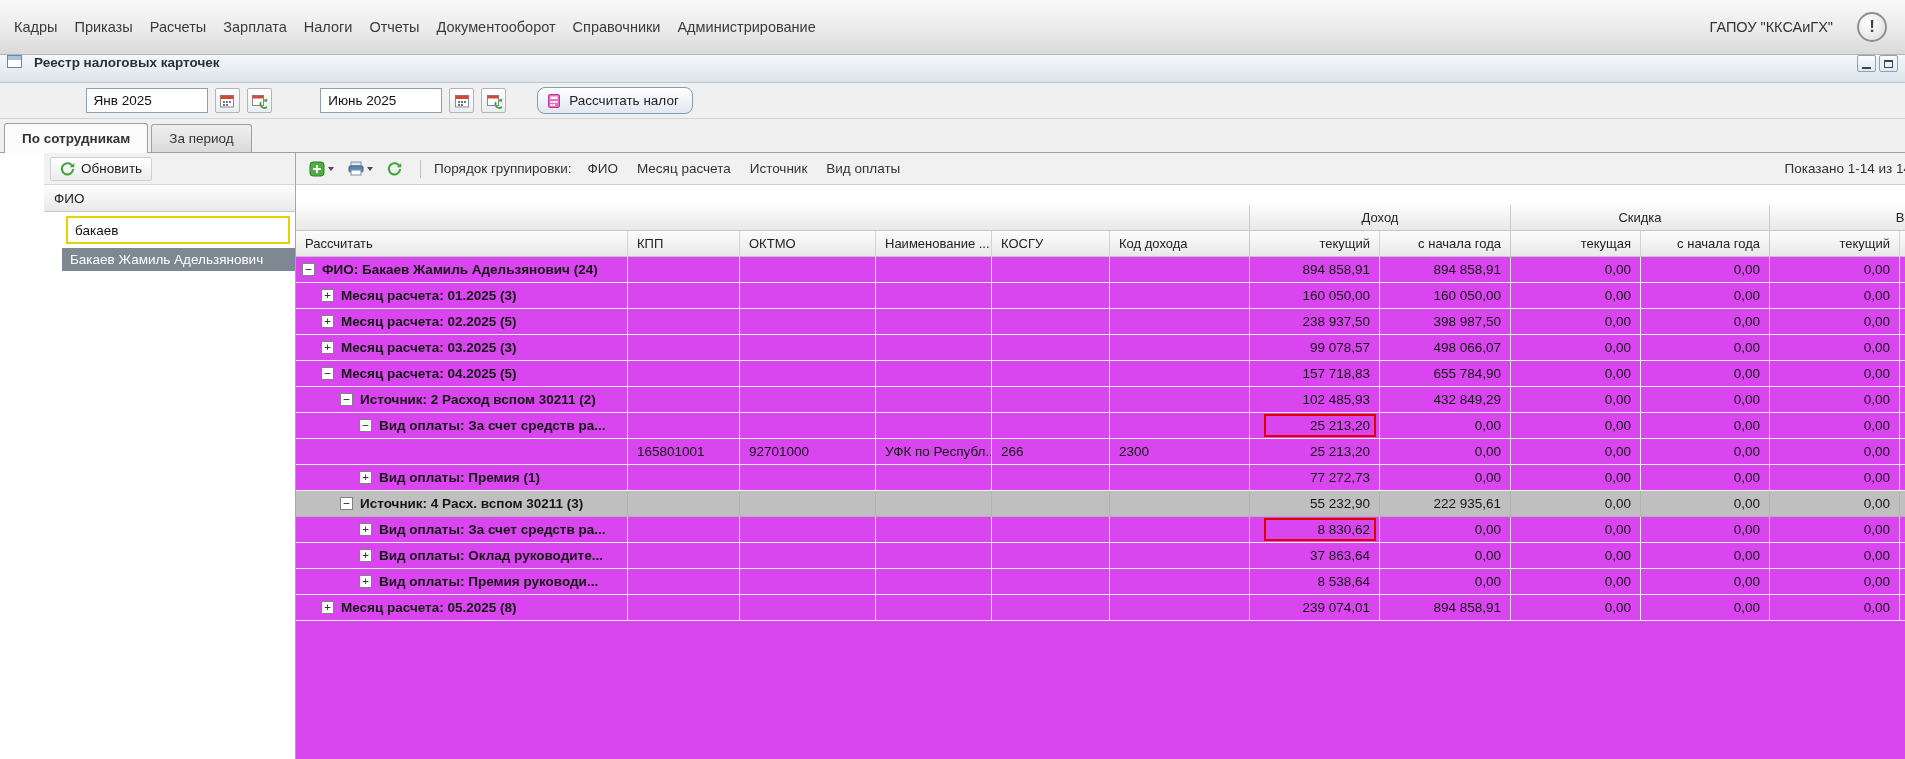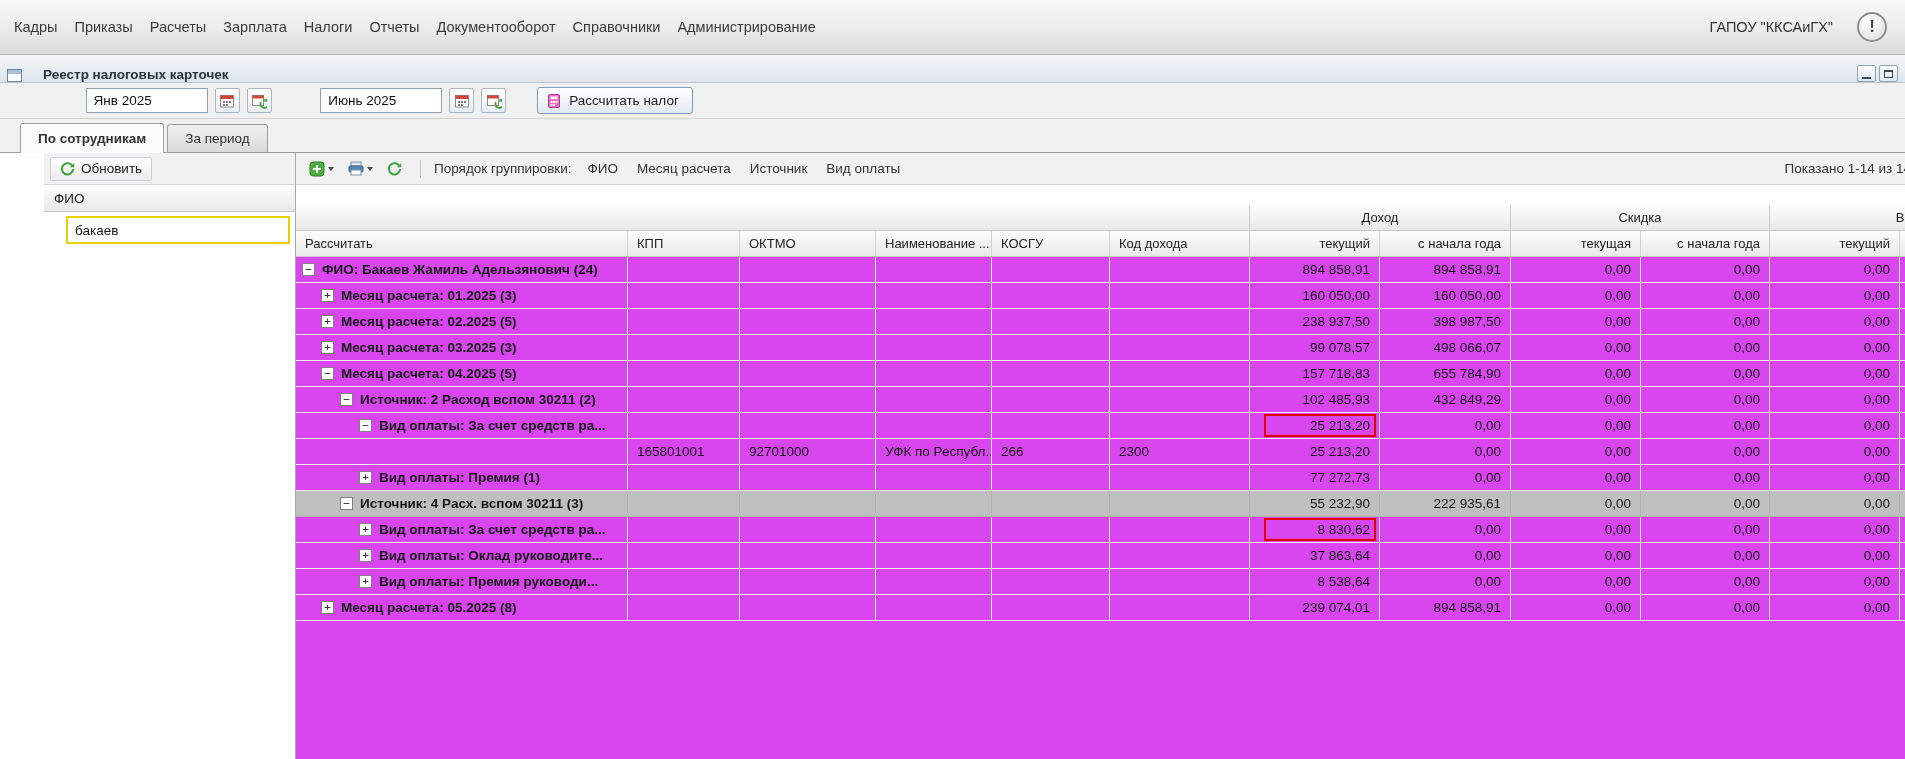--- a/index.html
+++ b/index.html
@@ -19,21 +19,21 @@
   .menu-right{margin-left:auto;display:flex;align-items:center;gap:24px;padding-right:4px;}
   .org-name{font-size:14.5px;color:#333;white-space:nowrap;}
   .info-circle{
     width:30px;height:30px;border-radius:50%;border:2px solid #8f8f8f;
     background:radial-gradient(circle at 35% 30%,#ffffff,#dcdcdc);
     display:flex;align-items:center;justify-content:center;
     font-weight:bold;font-size:17px;color:#444;
   }
   
   .titlebar{
-    height:28px;flex:0 0 28px;display:flex;align-items:flex-end;gap:21px;padding:0 7px;
+    height:28px;flex:0 0 28px;display:flex;align-items:flex-start;gap:12px;padding:0 7px;
     background:linear-gradient(#f4f7fa,#dde4eb);border-bottom:1px solid #bcc6d0;
   }
   .win-icon{
     width:15px;height:13px;border:1px solid #70849b;
     background:linear-gradient(#aac2d9 0 4px,#fdfeff 4px);flex:0 0 15px;
   }
   .win-title{font-size:13.5px;font-weight:bold;color:#26323e;white-space:nowrap;}
   .win-buttons{margin-left:auto;display:flex;gap:3px;}
   .wbtn{
     width:19px;height:17px;border:1px solid #8fa2b5;border-radius:2px;
@@ -53,27 +53,27 @@
     font-family:"Liberation Sans",sans-serif;font-size:13.5px;padding:0 7px;color:#111;
   }
   .icon-btn{
     width:25px;height:25px;border:1px solid #aab6c2;border-radius:2px;
     background:linear-gradient(#ffffff,#e9edf1);
     display:flex;align-items:center;justify-content:center;padding:0;cursor:pointer;
   }
   .pb-to{margin-left:16px;}
   .calc-btn{
     margin-left:24px;height:27px;display:inline-flex;align-items:center;gap:7px;
-    border:1px solid #7f9db9;border-radius:3px;background:linear-gradient(#ffffff,#e2e8f0);
+    border:1px solid #7f9db9;border-radius:8px;background:linear-gradient(#ffffff,#e2e8f0);
     padding:0 13px 0 8px;font-family:"Liberation Sans",sans-serif;font-size:13.5px;color:#222;cursor:pointer;
   }
   
   .tabstrip{
     height:34px;flex:0 0 34px;background:#f0f0f0;border-bottom:1px solid #9f9f9f;
-    display:flex;align-items:flex-end;padding-left:20px;
+    display:flex;align-items:flex-end;padding-left:4px;
   }
   .tab{
     height:28px;display:flex;align-items:center;padding:0 17px;margin-right:3px;
     border:1px solid #9f9f9f;border-bottom:none;border-radius:3px 3px 0 0;
     font-size:13.5px;color:#333;cursor:pointer;white-space:nowrap;
   }
   .tab.active{
     background:#fbfbfb;font-weight:bold;height:30px;margin-bottom:-1px;z-index:2;position:relative;
   }
   .tab.inactive{background:linear-gradient(#f0f0f0,#dadada);}
@@ -254,20 +254,23 @@
               <path d="M13.6 6.2A6 6 0 1 0 14 8.6" fill="none" stroke="#3fa43a" stroke-width="2.2"></path>
               <path d="M15.2 2v4.6h-4.6z" fill="#3fa43a"></path>
             </svg>
           <span>Обновить</span>
         </button>
       </div>
       <div class="lp-header">ФИО</div>
       <div class="lp-search">
         <input class="search-input" value="бакаев" style="">
       </div>
+      <div class="lp-list">
+          <div class="lp-item sel">Бакаев Жамиль Адельзянович</div>
+        </div>
     </div>
 
     <div class="main-panel">
       <div class="grid-toolbar">
         <button class="tbtn">
           <svg width="16" height="16" viewBox="0 0 16 16">
               <rect x="1" y="1" width="14" height="14" rx="3" fill="#4caf3f" stroke="#2e7d32"></rect>
               <path d="M8 4v8M4 8h8" stroke="#fff" stroke-width="2"></path>
             </svg>
           <span class="darr"></span>

